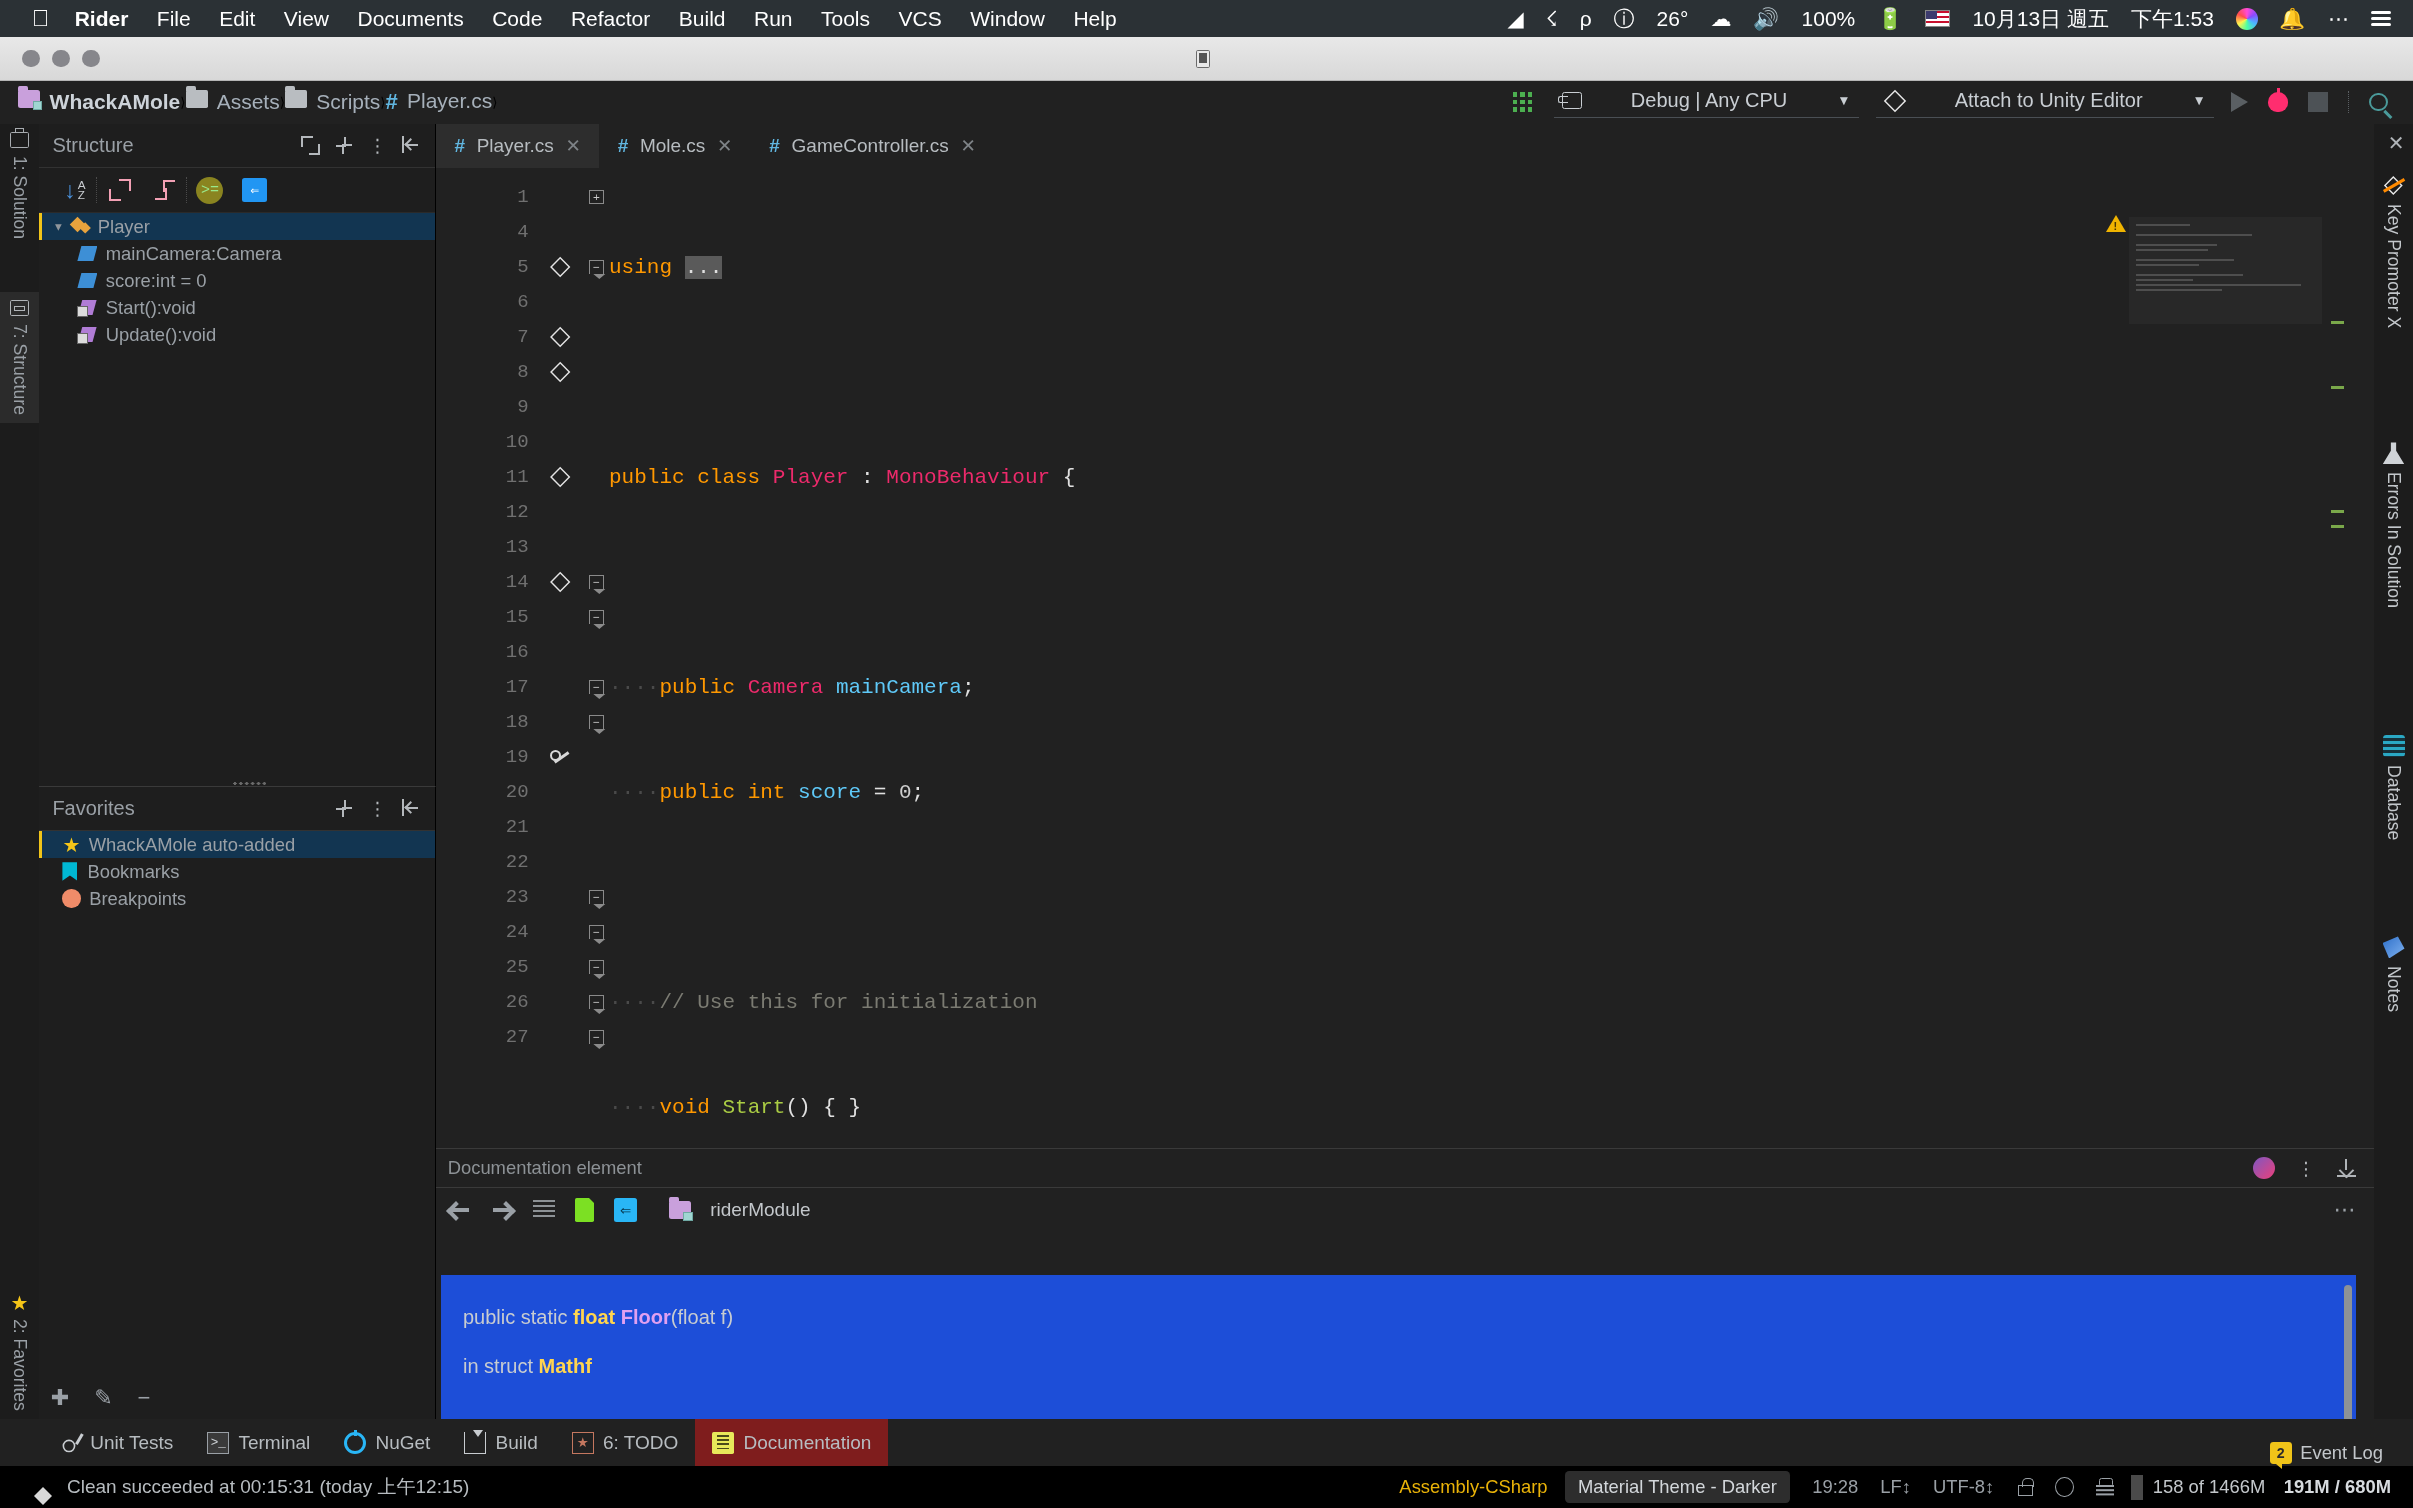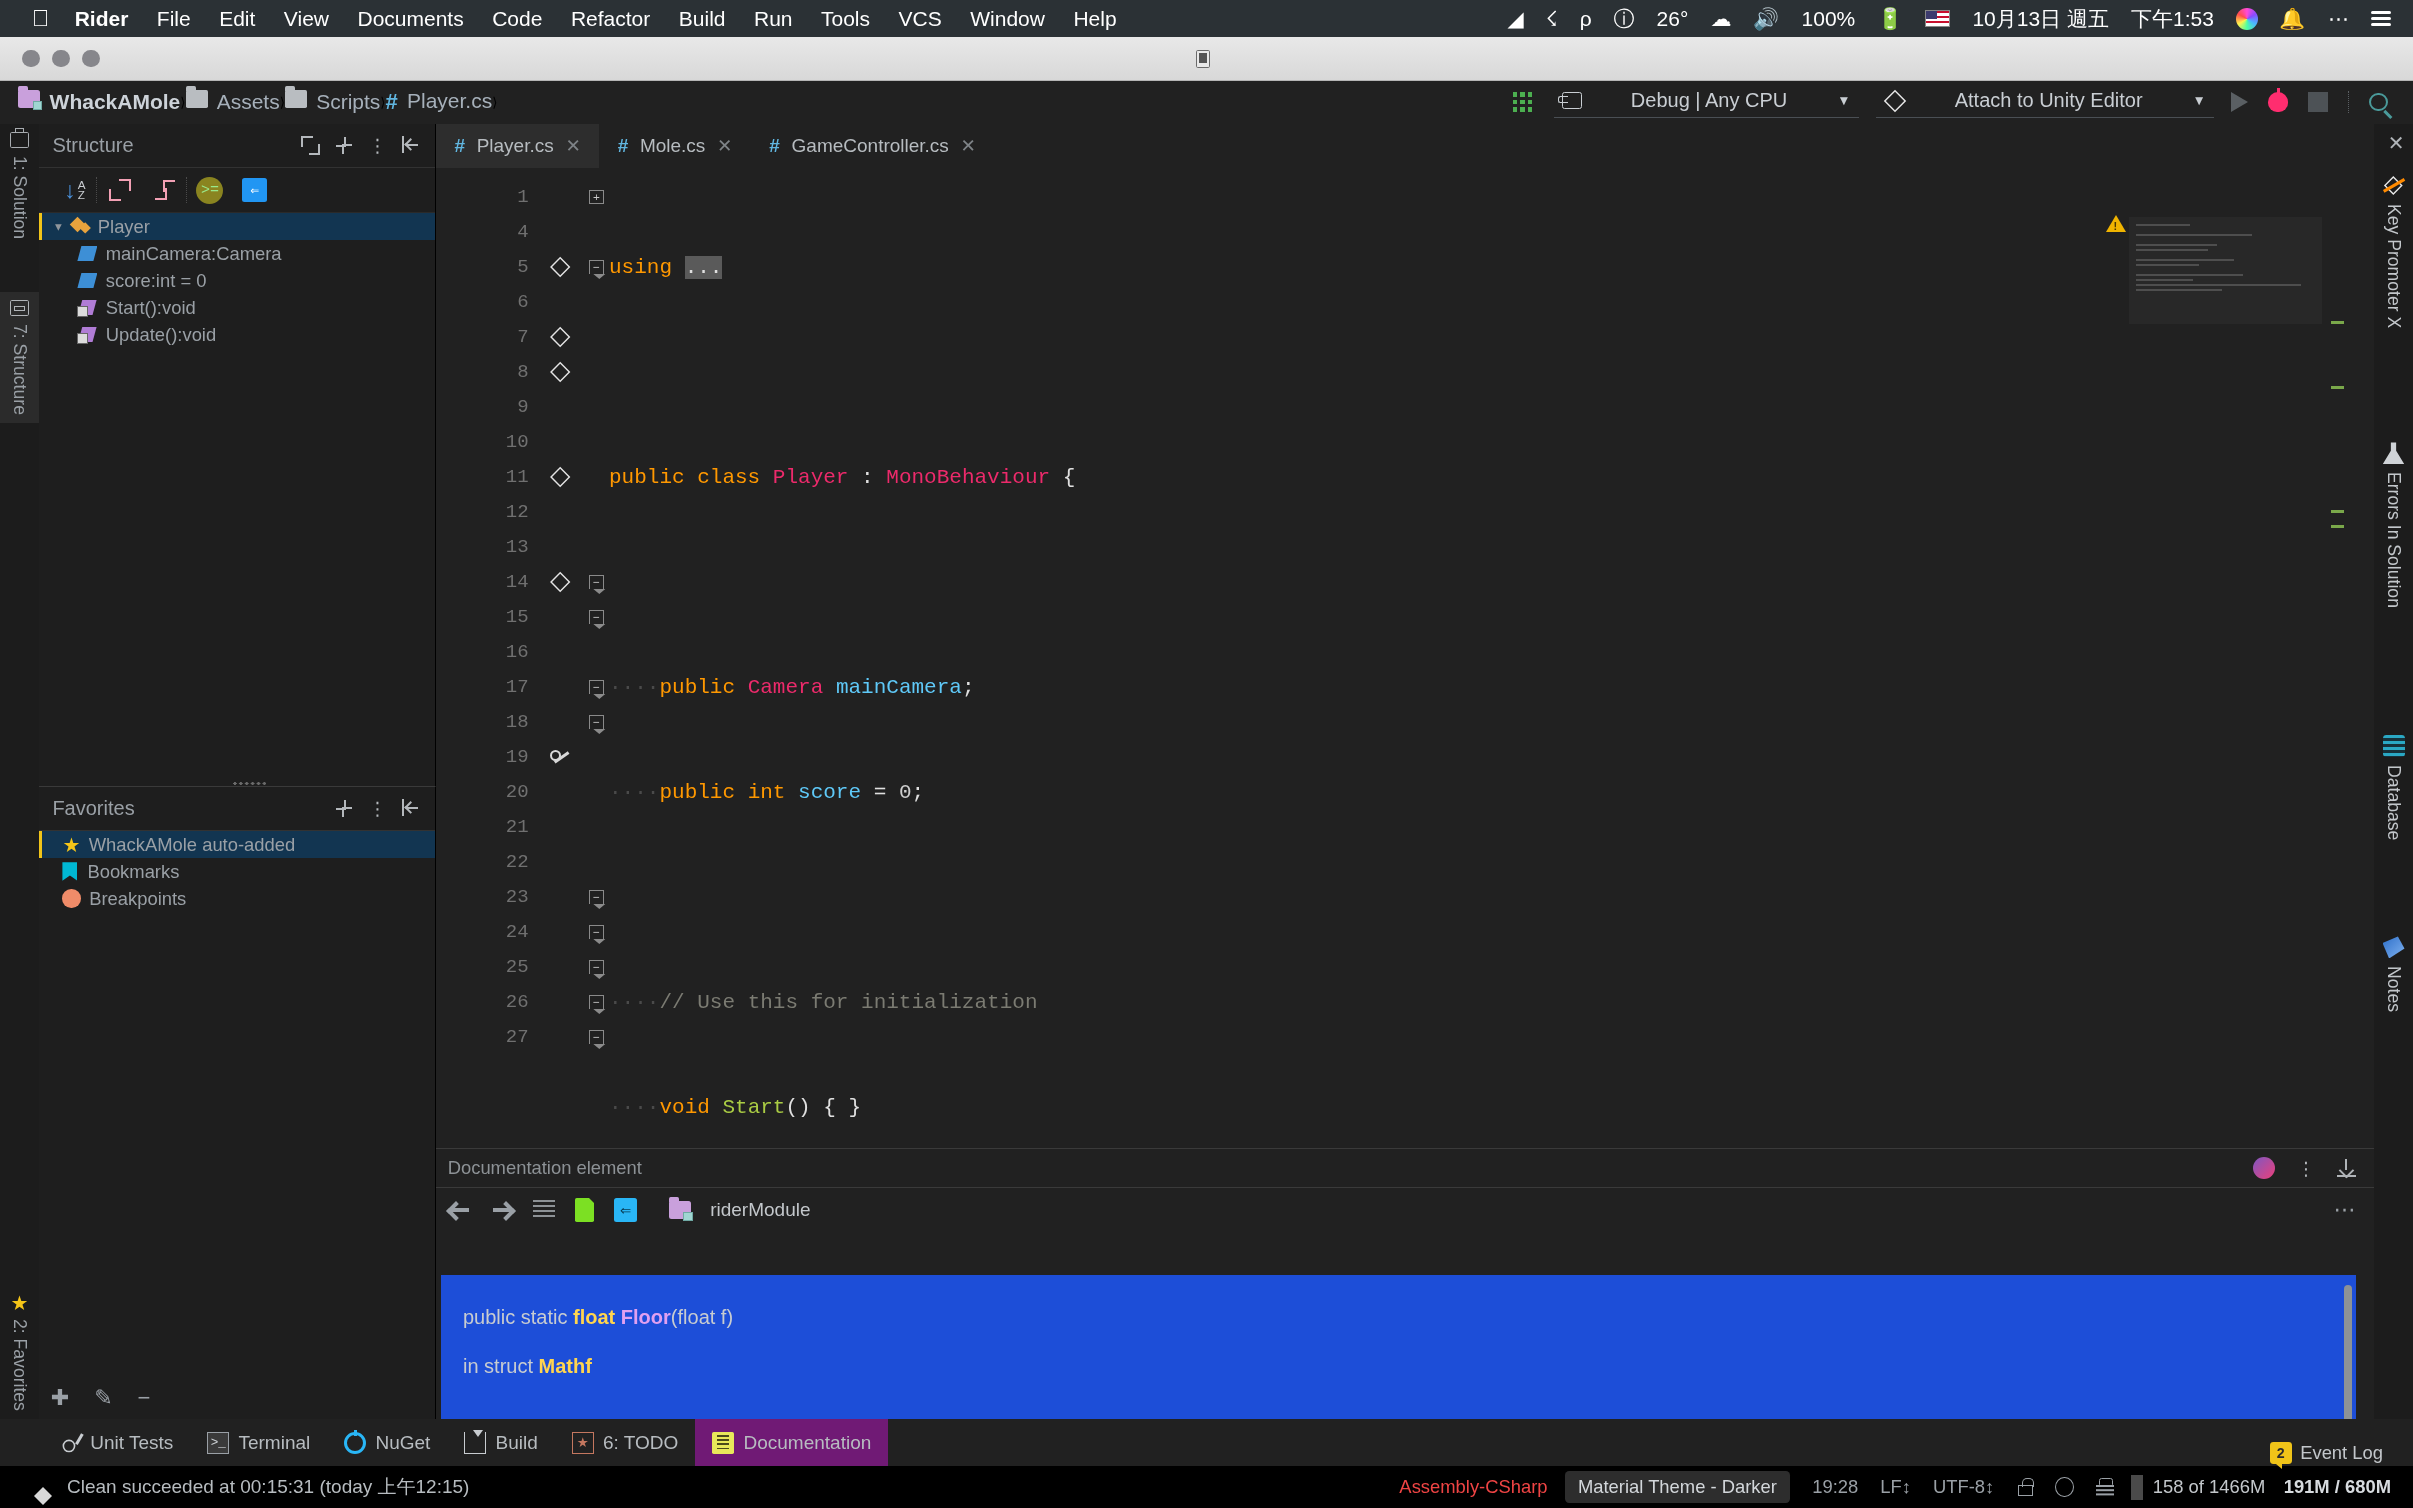--- a/index.html
+++ b/index.html
@@ -310,21 +310,21 @@
   .doc-body .yellow{color:#ffd54f;font-weight:bold;}
   .doc-body .pink{color:#e1a0f0;font-weight:bold;}
   .doc-scroll{position:absolute;right:3.4px;top:10px;width:8.4px;height:151px;background:#8d9296;border-radius:4.2px;}
 
   
   .bottom-bar {
     position: absolute; left: 0; right: 0; bottom: 42px; height: 47px;
     background: #212121; display:flex; align-items:center;
   }
   .btool { display:flex;align-items:center;gap:9.2px;color:#b7bcc0;font-size:19px;padding:0 17px;height:47px;}
-  .btool.active{background:#701a75;}
+  .btool.active{background:#7f1d1d;}
   .btool.first{margin-left:42px;}
   .bi{width:22px;height:22px;flex:none;position:relative;}
   .bi.tests::before{content:"";position:absolute;left:1.7px;top:6.7px;width:11.7px;height:11.7px;border:2.5px solid #c8ccd0;border-radius:50%;transform:scale(.8);}
   .bi.tests::after{content:"";position:absolute;right:0.8px;top:1.7px;width:2.5px;height:11.7px;background:#c8ccd0;transform:rotate(30deg);}
   .bi.term{background:#3a3a3a;border:0.8px solid #9aa0a6;color:#cfd3d7;font-size:12.6px;display:flex;align-items:center;justify-content:center;font-family:"Liberation Mono",monospace;}
   .bi.nuget{border-radius:50%;border:3.4px solid #29b6f6;}
   .bi.nuget::after{content:"";position:absolute;left:6.7px;top:-4.2px;width:3.4px;height:5.9px;background:#29b6f6;}
   .bi.build{border:1.7px solid #c8ccd0;border-top:none;position:relative;}
   .bi.build::after{content:"";position:absolute;left:7.5px;top:-1.7px;width:0;height:0;border-left:5px solid transparent;border-right:5px solid transparent;border-top:7.5px solid #c8ccd0;}
   .bi.todo{border:1.7px solid #c4775f;color:#c4775f;font-size:13.4px;display:flex;align-items:center;justify-content:center;}
@@ -333,21 +333,21 @@
 
   .status-left { position:absolute; left:0; bottom:0; height:42px; display:flex; align-items:center;
     color:#b7bcc0; font-size:19px; }
   .diamond{width:0;height:0;border:9.2px solid transparent;border-bottom-color:#d8d8d8;position:relative;margin:0 15px 0 34px;}
   .diamond::after{content:"";position:absolute;left:-9.2px;top:9.2px;border:9.2px solid transparent;border-top-color:#d8d8d8;}
 
   .status-right { position:absolute; right:0; bottom:0; height:42px; display:flex; align-items:center;
     color:#9aa0a6; font-size:18.4px; gap:0; }
   .sr-item{margin-right:22px;white-space:nowrap;}
   .sr-theme{background:#2d2d2d;border-radius:4.2px;padding:5px 13.4px;color:#d3d7db;margin-right:22px;}
-  .sr-assembly{color:#ef4444;margin-right:17px;}
+  .sr-assembly{color:#eab308;margin-right:17px;}
   .lock-ico{width:17px;height:18.4px;position:relative;margin-right:22px;}
   .lock-ico::before{content:"";position:absolute;left:1.7px;bottom:0;width:13.4px;height:9.2px;border:1.7px solid #9aa0a6;}
   .lock-ico::after{content:"";position:absolute;left:5.9px;top:0;width:10px;height:8.4px;border:1.7px solid #9aa0a6;border-bottom:none;border-radius:5px 5px 0 0;}
   .circ-ico{width:18.4px;height:20px;border:1.7px solid #9aa0a6;border-radius:50%;margin-right:22px;}
   .hat-ico{width:18.4px;height:20px;position:relative;margin-right:17px;}
   .hat-ico::before{content:"";position:absolute;left:3.4px;top:0.8px;width:11.7px;height:7.5px;border:1.7px solid #9aa0a6;border-radius:2.5px;}
   .hat-ico::after{content:"";position:absolute;left:0;top:8.4px;width:18.4px;height:1.7px;background:#9aa0a6;box-shadow:0 4.2px 0 0 #9aa0a6, 0 8.4px 0 0 #9aa0a6;}
   .mem-bar{width:11.7px;height:25px;background:#4a4a4a;margin-right:10px;}
   .mem-txt{color:#c3c7cb;margin-right:18.4px;}
   .mem-txt.b{font-weight:bold;color:#d7dbdf;margin-right:22px;}

